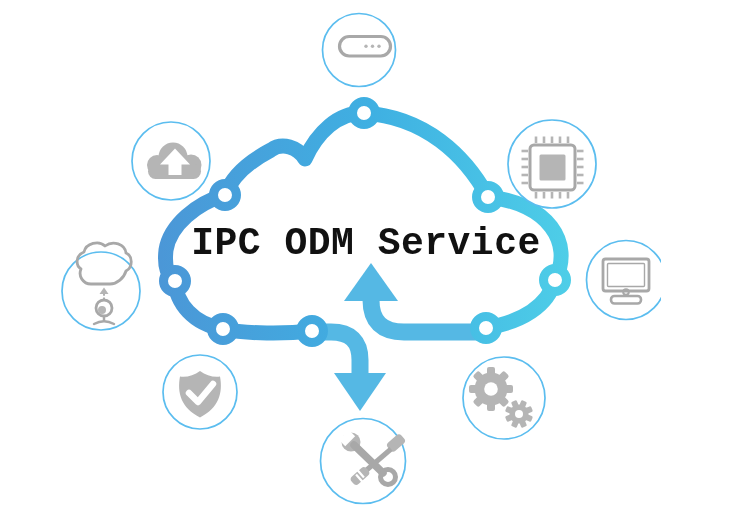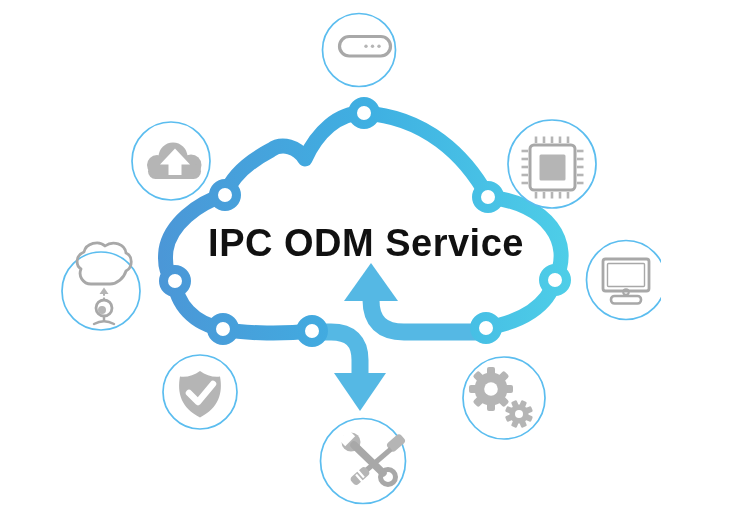--- a/index.html
+++ b/index.html
@@ -1,21 +1,21 @@
 <!DOCTYPE html>
 <html style="--cloud-gradient-start: #4b97d7; --cloud-gradient-mid: #3fb0e2; --cloud-gradient-end: #4fd0e8; --arrow: #55b8e4; --circle-border: #5bbdef; --icon-gray: #b5b5b5; --icon-stroke: #a8a8a8; --title: #111111; --background: #ffffff;"><head>
 <meta charset="utf-8">
 <style>
   html,body{margin:0;padding:0;background:#fff;}
   #stage{
     position:relative;
     width:661px;height:508px;
     background:var(--background,#fff);
     overflow:hidden;
-    font-family:Liberation Sans, sans-serif;
+    font-family:Liberation Mono, monospace;
   }
   #diagram-svg{position:absolute;left:0;top:0;}
   .cloud-stroke{fill:none;stroke:url(#cloudGrad);stroke-width:15;stroke-linecap:round;stroke-linejoin:round;}
   .node-ring{fill:#fff;stroke:url(#cloudGrad);stroke-width:9;}
   .arrow-tail{fill:none;stroke:var(--arrow,#55b8e4);stroke-width:17;}
   .arrow-head{fill:var(--arrow,#55b8e4);stroke:none;}
   .satellite-ring{fill:#fff;stroke:var(--circle-border,#5bbdef);stroke-width:1.7;}
   .g-fill{fill:var(--icon-gray,#b5b5b5);stroke:none;}
   .g-stroke{fill:none;stroke:var(--icon-stroke,#a8a8a8);}
   .w-fill{fill:#fff;stroke:none;}

